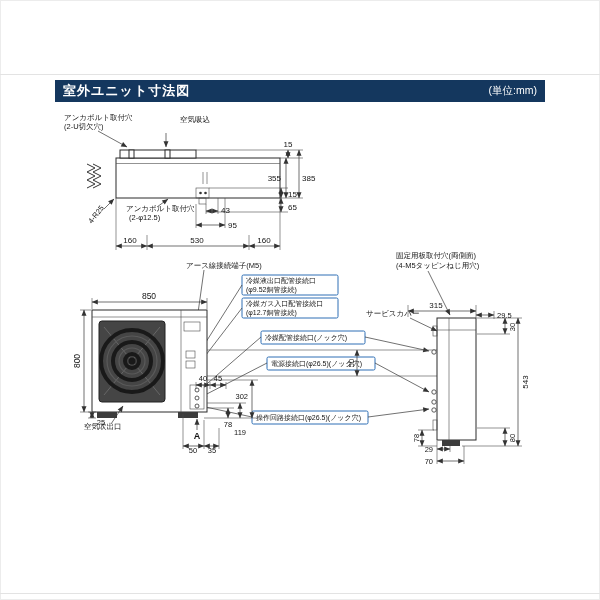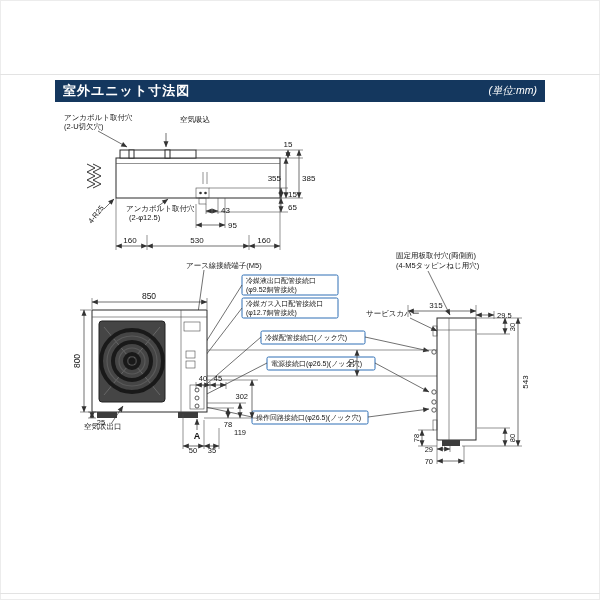--- a/index.html
+++ b/index.html
@@ -4,21 +4,21 @@
 <style>
   html,body{margin:0;padding:0;background:#fff;}
   body{width:600px;height:600px;position:relative;overflow:hidden;
        font-family:"Liberation Sans",sans-serif;}
   .frame{position:absolute;inset:0;border:1px solid #ececec;pointer-events:none;}
   .hairline{position:absolute;left:0;width:600px;height:1px;background:#e3e3e3;}
   .header{position:absolute;left:55px;top:80px;width:490px;height:22px;
           background:#14375e;color:#fff;display:flex;align-items:center;
           justify-content:space-between;padding:0 8px;box-sizing:border-box;}
   .header .title{font-size:13px;font-weight:bold;letter-spacing:1px;}
-  .header .unit{font-size:10.5px;font-style:italic;}
+  .header .unit{font-size:10.5px;}
   svg{position:absolute;left:0;top:0;}
   .tn{stroke:#4a4a4a;stroke-width:0.6;fill:none;}
   .dm{stroke:#333;stroke-width:0.7;fill:none;}
   .ld{stroke:#333;stroke-width:0.7;fill:none;}
   .co{stroke:#2f6fb5;stroke-width:1;fill:#fff;}
   .wh{fill:#fff;stroke:#2b2b2b;stroke-width:1;}
   text{fill:#141414;font-family:"Liberation Sans",sans-serif;}
   .t7{font-size:7px;}.t75{font-size:7.5px;}.t8{font-size:8px;}.t85{font-size:8.5px;}
   .bold{font-weight:bold;font-size:9px;}
 </style>

